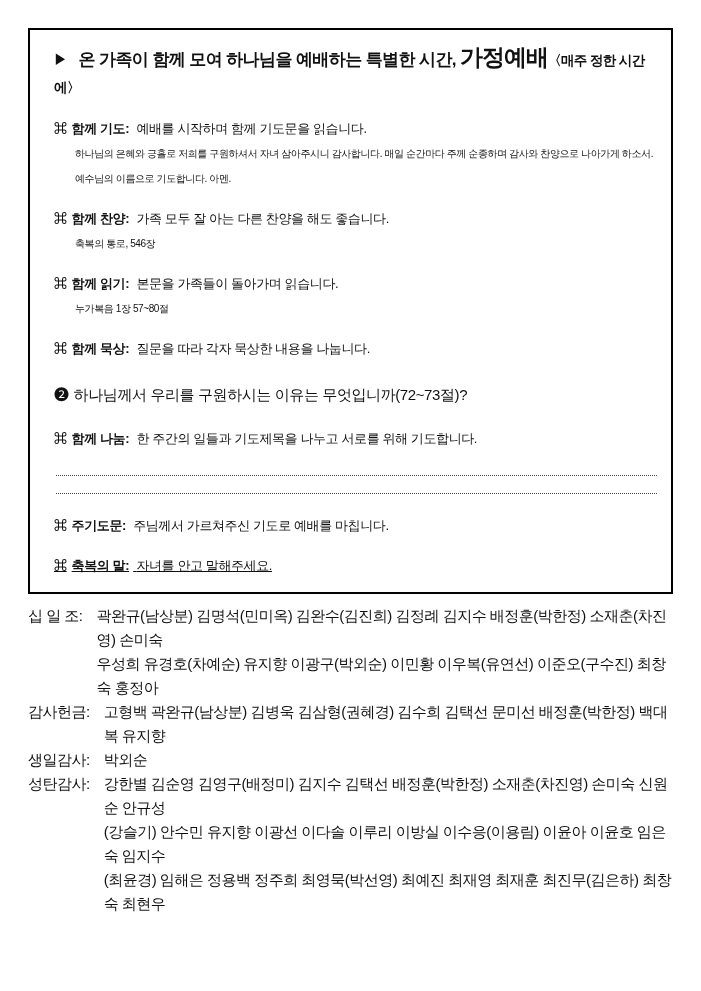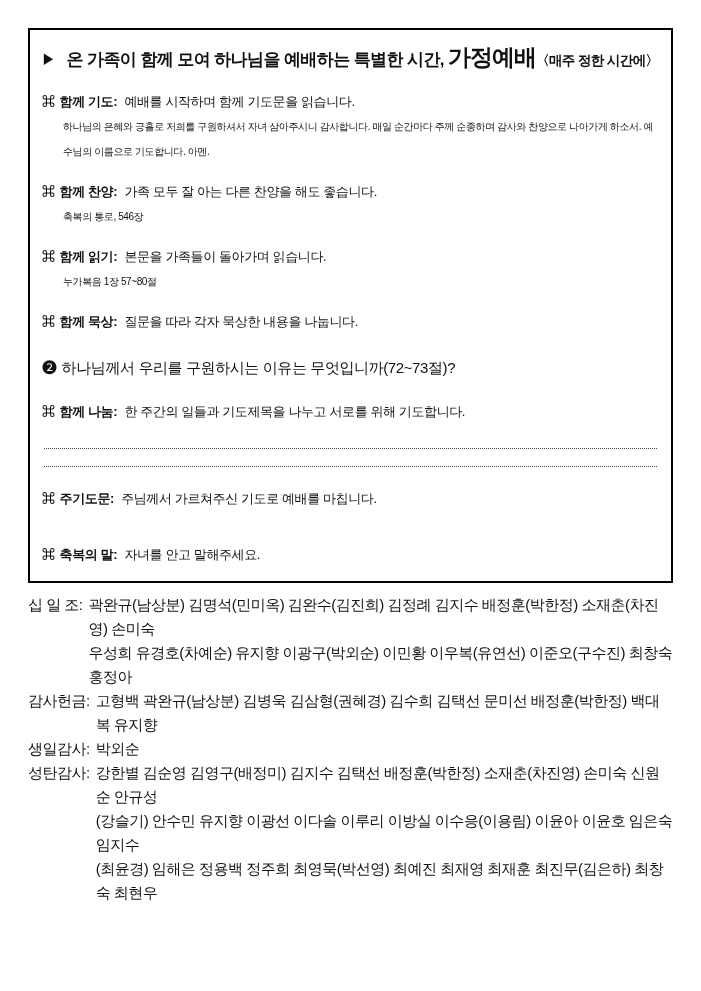--- a/index.html
+++ b/index.html
@@ -4,21 +4,21 @@
 <style>
   html,body{margin:0;padding:0;}
   body{
     width:701px;height:991px;background:#ffffff;color:#111;
     font-family:"Liberation Sans",sans-serif;overflow:hidden;
     -webkit-font-smoothing:antialiased;
   }
   .page{padding:28px 28px 0 28px;}
 
   
-  .worship-box{border:2px solid #000;padding:14px 12px 14px 12px;}
+  .worship-box{border:2px solid #000;padding:14px 12px 14px 24px;}
   .box-title{font-size:17px;font-weight:bold;letter-spacing:-0.6px;line-height:26px;}
   .box-title .bullet{font-size:13px;margin-right:8px;vertical-align:1px;}
   .box-title .brand{font-size:23px;font-weight:800;letter-spacing:-1px;}
   .box-title .note{font-size:13.5px;font-weight:800;letter-spacing:-0.6px;}
 
   .sec{margin-top:16px;}
   .sec-head{font-size:13px;line-height:24px;letter-spacing:-0.4px;}
   .sec-head .marker{font-weight:bold;margin-right:5px;}
   .sec-head .label{font-weight:bold;margin-right:4px;}
   .sec-body{padding-left:21px;font-size:10px;line-height:25px;letter-spacing:-0.4px;}
@@ -26,31 +26,31 @@
   .question{font-size:15px;line-height:24px;letter-spacing:-0.4px;}
   .question .marker{margin-right:5px;}
   .q1{margin-top:8px;}
   .q2{margin-top:22px;}
   .sharing{margin-top:20px;}
 
   .answer-line{border:0;border-top:1.6px dotted #444;height:0;margin:0 2px;}
   .al1{margin-top:24px;}
   .al2{margin-top:17px;}
   .prayer{margin-top:20px;}
-  .blessing{margin-top:32px;}
+  .blessing{margin-top:16px;text-decoration:underline;}
 
   
   .off-title{margin-top:22px;letter-spacing:-0.5px;}
   .off-title .bullet{font-size:13px;margin-right:8px;vertical-align:2px;}
   .off-title .name{font-size:19px;font-weight:800;letter-spacing:-1px;}
   .off-title .note{font-size:15px;letter-spacing:-0.5px;}
 
   .off-rows{margin-top:10px;font-size:15px;letter-spacing:-0.5px;}
   .off-row{display:flex;align-items:flex-start;}
-  .off-label{white-space:nowrap;flex:none;margin-right:6px;line-height:24px;}
+  .off-label{white-space:nowrap;flex:none;margin-right:14px;line-height:24px;}
   .off-lines{flex:1;}
   .off-line{line-height:24px;}
 </style>
 </head>
 <body>
 
 <div class="page">
 
   <div class="worship-box">
     <div class="box-title">

